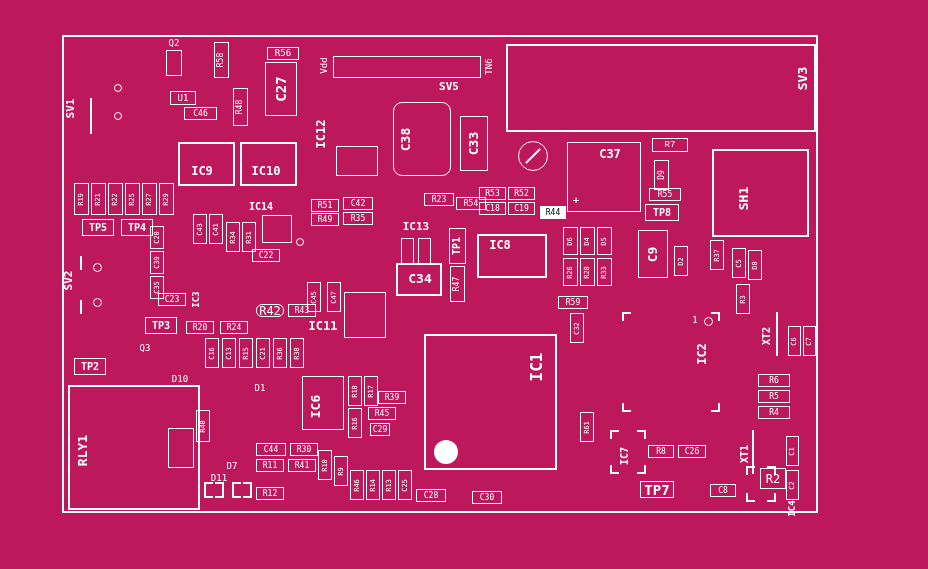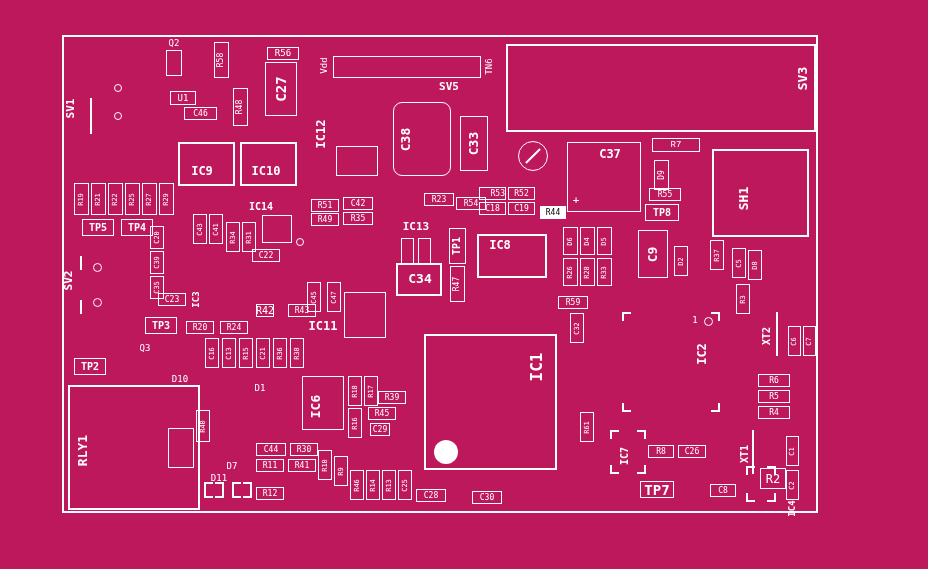--- a/index.html
+++ b/index.html
@@ -88,21 +88,21 @@
       </div>
       <div class="comp circle" style="left: 518px; top: 141px; width: 30px; height: 30px;"></div>
       <div class="comp line" style="left: 523px; top: 155px; width: 20px; height: 2px; transform: rotate(-45deg);"></div>
       <div class="comp outline" style="left: 567px; top: 142px; width: 74px; height: 70px;"></div>
       <div class="comp text bold" style="left: 592px; top: 147px; width: 36px; height: 14px; font-size: 12px;">
         <span>C37</span>
       </div>
       <div class="comp text" style="left: 570px; top: 194px; width: 12px; height: 12px; font-size: 11px;">
         <span>+</span>
       </div>
-      <div class="comp box" style="left: 652px; top: 138px; width: 48px; height: 14px; font-size: 9px; font-family: Liberation Mono, monospace;">
+      <div class="comp box" style="left: 652px; top: 138px; width: 36px; height: 14px; font-size: 9px; font-family: Liberation Mono, monospace;">
         <span>R7</span>
       </div>
       <div class="comp vbox" style="left: 654px; top: 160px; width: 15px; height: 30px; font-size: 8px;">
         <span>D9</span>
       </div>
       <div class="comp box" style="left: 649px; top: 188px; width: 32px; height: 13px; font-size: 8px;">
         <span>R55</span>
       </div>
       <div class="comp box bold" style="left: 645px; top: 204px; width: 34px; height: 17px; font-size: 10px;">
         <span>TP8</span>
@@ -232,21 +232,21 @@
       </div>
       <div class="comp vbox" style="left: 290px; top: 338px; width: 14px; height: 30px; font-size: 7px;">
         <span>R38</span>
       </div>
       <div class="comp vbox" style="left: 307px; top: 282px; width: 14px; height: 30px; font-size: 7px;">
         <span>C45</span>
       </div>
       <div class="comp vbox" style="left: 327px; top: 282px; width: 14px; height: 30px; font-size: 7px;">
         <span>C47</span>
       </div>
-      <div class="comp box" style="left: 256px; top: 304px; width: 18px; height: 13px; font-size: 10px;">
+      <div class="comp box" style="left: 256px; top: 304px; width: 28px; height: 13px; font-size: 12px; border-radius: 6px;">
         <span>R42</span>
       </div>
       <div class="comp box" style="left: 288px; top: 304px; width: 28px; height: 13px; font-size: 8px;">
         <span>R43</span>
       </div>
       <div class="comp text bold" style="left: 302px; top: 319px; width: 42px; height: 14px; font-size: 12px;">
         <span>IC11</span>
       </div>
       <div class="comp outline" style="left: 344px; top: 292px; width: 42px; height: 46px;"></div>
       <div class="comp outline" style="left: 302px; top: 376px; width: 42px; height: 54px;"></div>
@@ -328,21 +328,21 @@
       </div>
       <div class="comp box" style="left: 472px; top: 491px; width: 30px; height: 13px; font-size: 8px;">
         <span>C30</span>
       </div>
       <div class="comp box" style="left: 424px; top: 193px; width: 30px; height: 13px; font-size: 8px;">
         <span>R23</span>
       </div>
       <div class="comp box" style="left: 456px; top: 197px; width: 30px; height: 13px; font-size: 8px;">
         <span>R54</span>
       </div>
-      <div class="comp box" style="left: 479px; top: 187px; width: 27px; height: 13px; font-size: 8px; justify-content: flex-end;">
+      <div class="comp box" style="left: 479px; top: 187px; width: 27px; height: 13px; font-size: 8px;">
         <span>R53</span>
       </div>
       <div class="comp box" style="left: 508px; top: 187px; width: 27px; height: 13px; font-size: 8px;">
         <span>R52</span>
       </div>
       <div class="comp box" style="left: 479px; top: 202px; width: 27px; height: 13px; font-size: 8px;">
         <span>C18</span>
       </div>
       <div class="comp box" style="left: 508px; top: 202px; width: 27px; height: 13px; font-size: 8px;">
         <span>C19</span>

